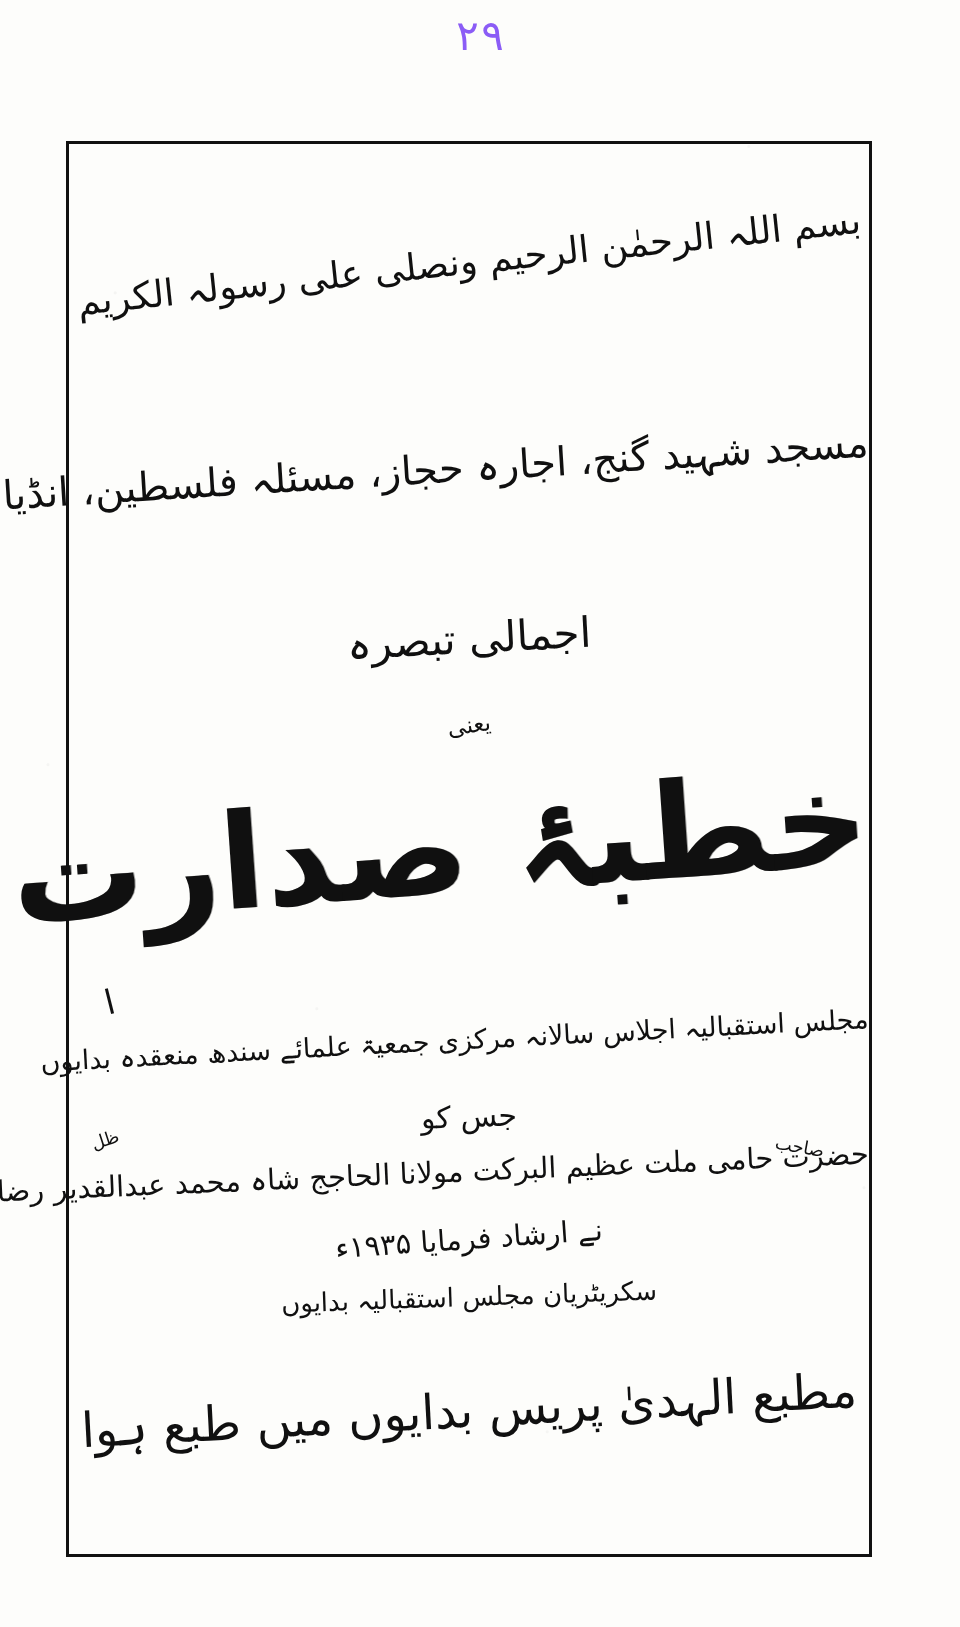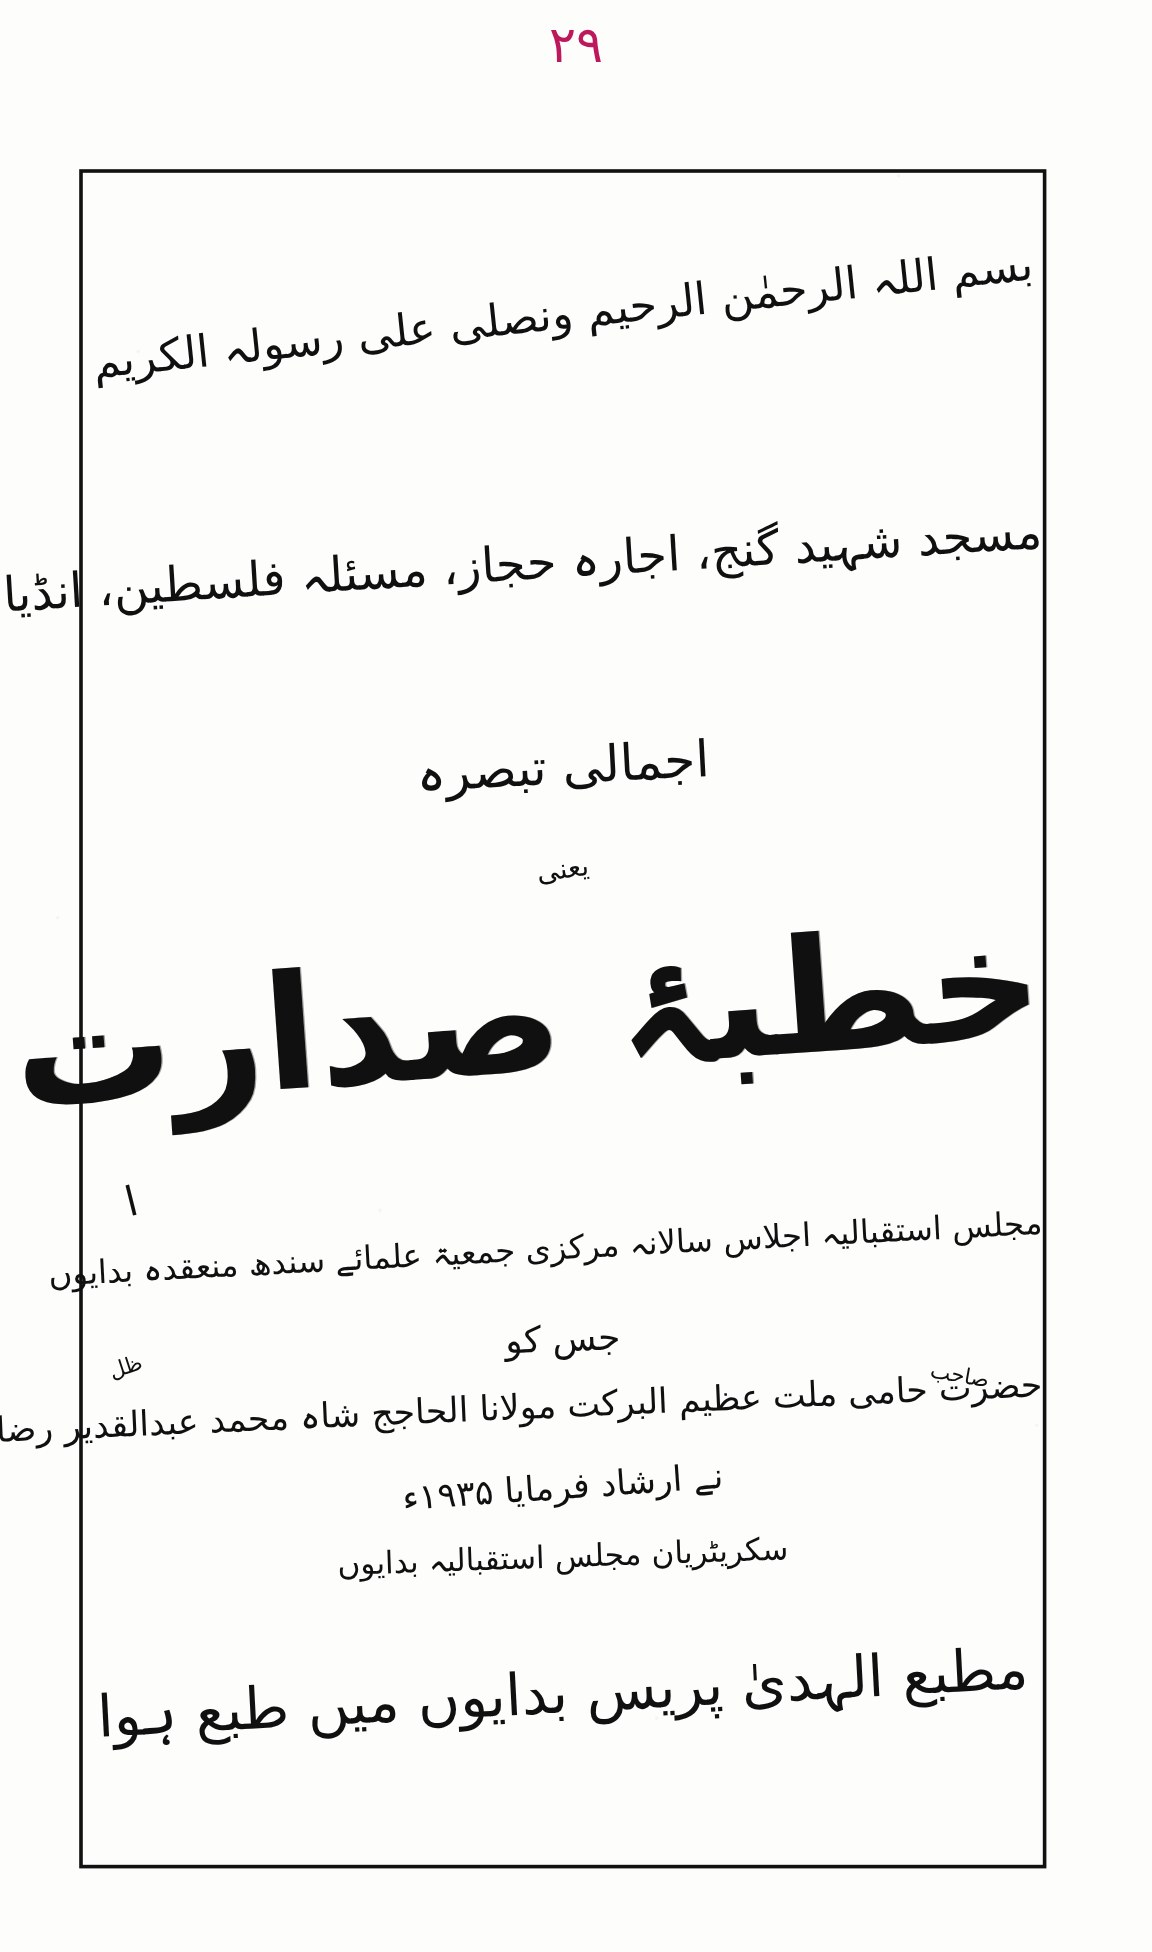--- a/index.html
+++ b/index.html
@@ -36,24 +36,24 @@
     pointer-events: none;
   }
 
   
   .page-number {
     position: absolute;
     top: 18px;
     left: 0;
     width: 960px;
     text-align: center;
-    font-family: Liberation Serif, serif;
+    font-family: Liberation Mono, monospace;
     font-size: 42px;
     line-height: 1;
-    color: #be185d;
+    color: #8b5cf6;
     direction: rtl;
   }
 
   
   .title-frame {
     position: absolute;
     left: 66px;
     top: 141px;
     width: 806px;
     height: 1416px;

